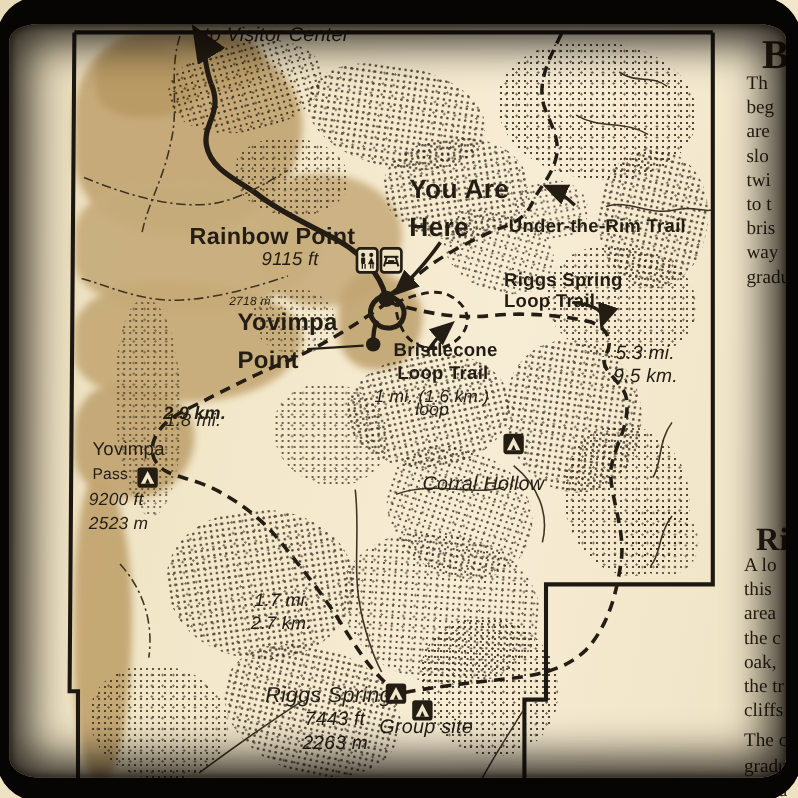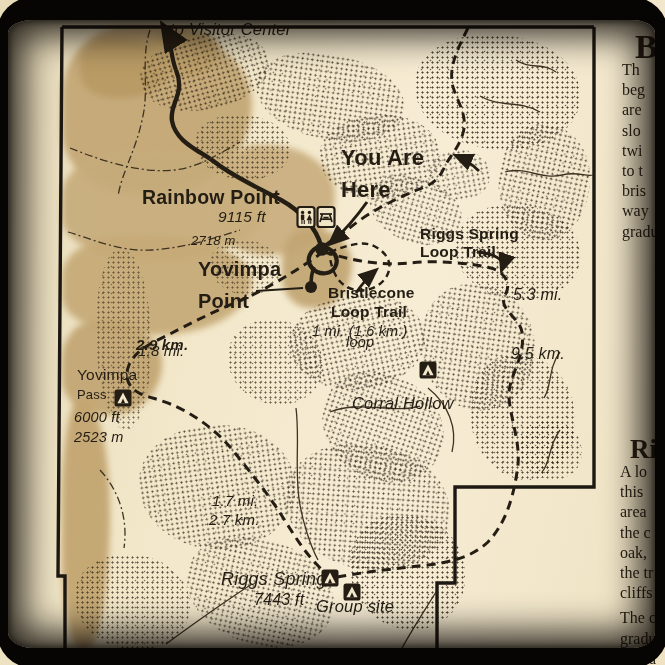--- a/index.html
+++ b/index.html
@@ -151,55 +151,56 @@
           <path d="M -5,2.2 H 5"></path>
         </g>
       </g>
     </svg>
 
     <div class="lbl i" style="left:170px;top:20px;font-size:16.5px;">to Visitor Center</div>
 
     <div class="lbl b" style="left:341px;top:145px;font-size:22px;">You Are</div>
     <div class="lbl b" style="left:341px;top:177px;font-size:22px;">Here</div>
 
-    <div class="lbl b" style="left:142px;top:186px;font-size:19.5px;">Rainbow Point</div>
+    <div class="lbl b" style="left:158px;top:186px;font-size:19.5px;">Rainbow Point</div>
     <div class="lbl i" style="left:196px;top:208px;font-size:15.5px;margin-left:22px;">9115 ft</div>
-    <div class="lbl i" style="left:191px;top:233px;font-size:13px;">2718 m</div>
-
+    <div class="lbl i" style="left:191px;top:246px;font-size:10px;">2718 m</div>
+
+    <div class="lbl b" style="left:424px;top:180px;font-size:15.5px;">Under-the-Rim Trail</div>
 
     <div class="lbl b" style="left:420px;top:225px;font-size:15.5px;">Riggs Spring</div>
     <div class="lbl b" style="left:420px;top:243px;font-size:15.5px;">Loop Trail</div>
 
     <div class="lbl b" style="left:198px;top:258px;font-size:20px;">Yovimpa</div>
     <div class="lbl b" style="left:198px;top:290px;font-size:20px;">Point</div>
 
     <div class="lbl b" style="left:328px;top:284px;font-size:15.5px;">Bristlecone</div>
     <div class="lbl b" style="left:331px;top:303px;font-size:15.5px;">Loop Trail</div>
     <div class="lbl i" style="left:312px;top:323px;font-size:14.5px;">1 mi. (1.6 km.)</div>
     <div class="lbl i" style="left:346px;top:334px;font-size:14.5px;">loop</div>
 
     <div class="lbl i" style="left:513px;top:286px;font-size:16px;">5.3 mi.</div>
-    <div class="lbl i" style="left:511px;top:305px;font-size:16px;margin-top:40px;">9.5 km.</div>
+    <div class="lbl i" style="left:511px;top:305px;font-size:16px;">9.5 km.</div>
 
     <div class="lbl i" style="left:138px;top:318px;font-size:15px;margin-top:24px;">1.8 mi.</div>
     <div class="lbl i" style="left:136px;top:336px;font-size:15px;font-weight:bold;">2.9 km.</div>
 
     <div class="lbl" style="left:77px;top:366px;font-size:15.5px;">Yovimpa</div>
     <div class="lbl" style="left:77px;top:387px;font-size:13px;">Pass</div>
-    <div class="lbl i" style="left:74px;top:409px;font-size:14.5px;">6000 ft</div>
+    <div class="lbl i" style="left:74px;top:409px;font-size:14.5px;">9200 ft</div>
     <div class="lbl i" style="left:74px;top:429px;font-size:14.5px;">2523 m</div>
 
     <div class="lbl i" style="left:352px;top:394px;font-size:16.5px;text-align:center;">Corral Hollow</div>
 
     <div class="lbl i" style="left:212px;top:492px;font-size:15px;">1.7 mi.</div>
     <div class="lbl i" style="left:209px;top:511px;font-size:15px;">2.7 km.</div>
 
     <div class="lbl i" style="left:221px;top:569px;font-size:18px;">Riggs Spring</div>
     <div class="lbl i" style="left:254px;top:591px;font-size:16px;">7443 ft</div>
-    <div class="lbl i" style="left:252px;top:611px;font-size:16px;margin-top:36px;">2263 m</div>
+    <div class="lbl i" style="left:252px;top:611px;font-size:16px;">2263 m</div>
     <div class="lbl i" style="left:316px;top:597px;font-size:16.5px;">Group site</div>
 
     <div class="sidebar">
       <div class="sb-h" style="position:absolute;left:32px;top:28px;font-size:34px;">B</div>
       <div style="position:absolute;left:19px;top:60px;">
         <div class="sb-line">Th</div>
         <div class="sb-line">beg</div>
         <div class="sb-line">are</div>
         <div class="sb-line">slo</div>
         <div class="sb-line">twi</div>

